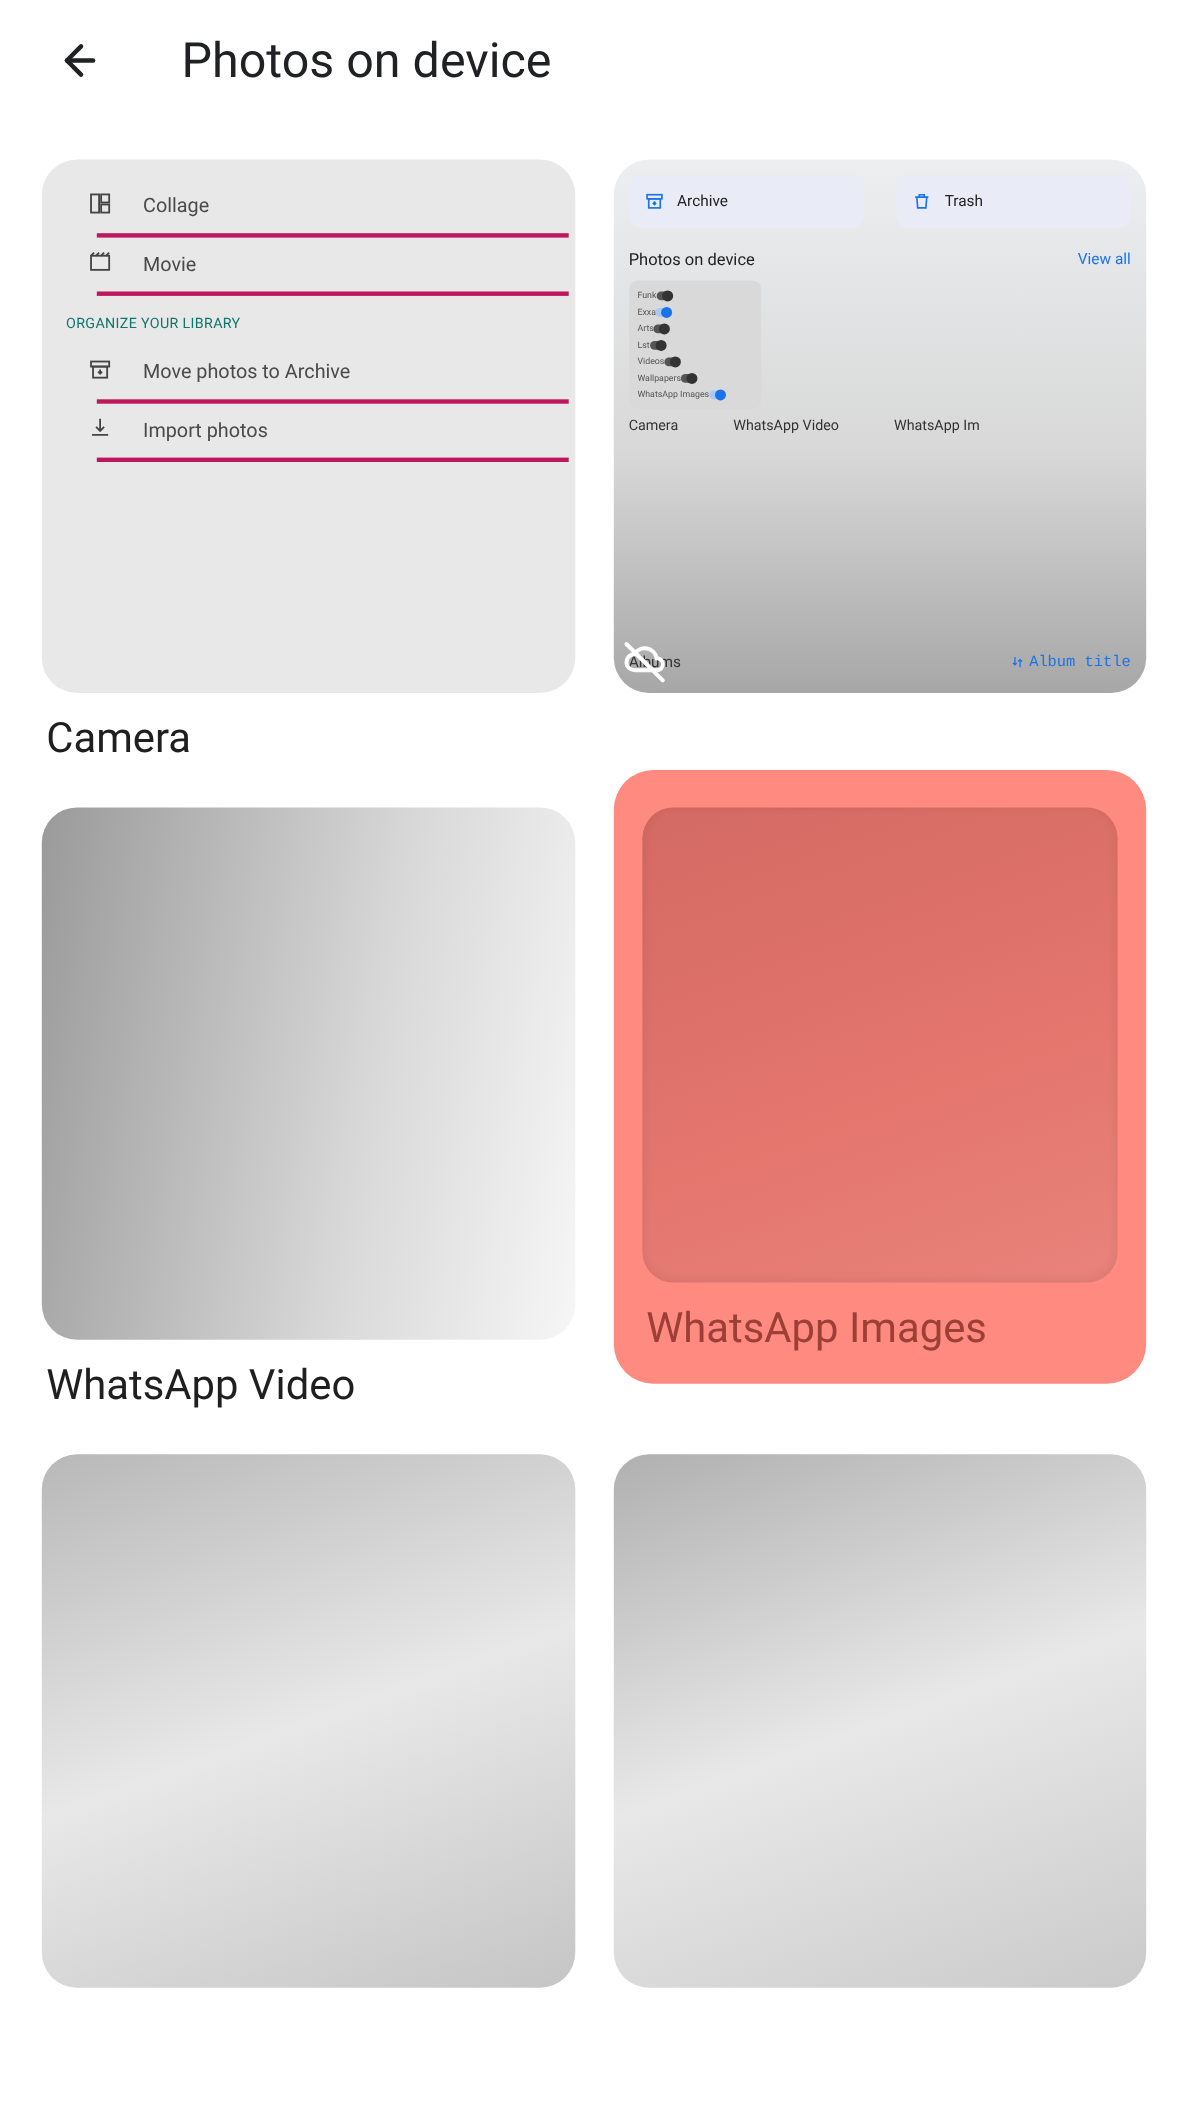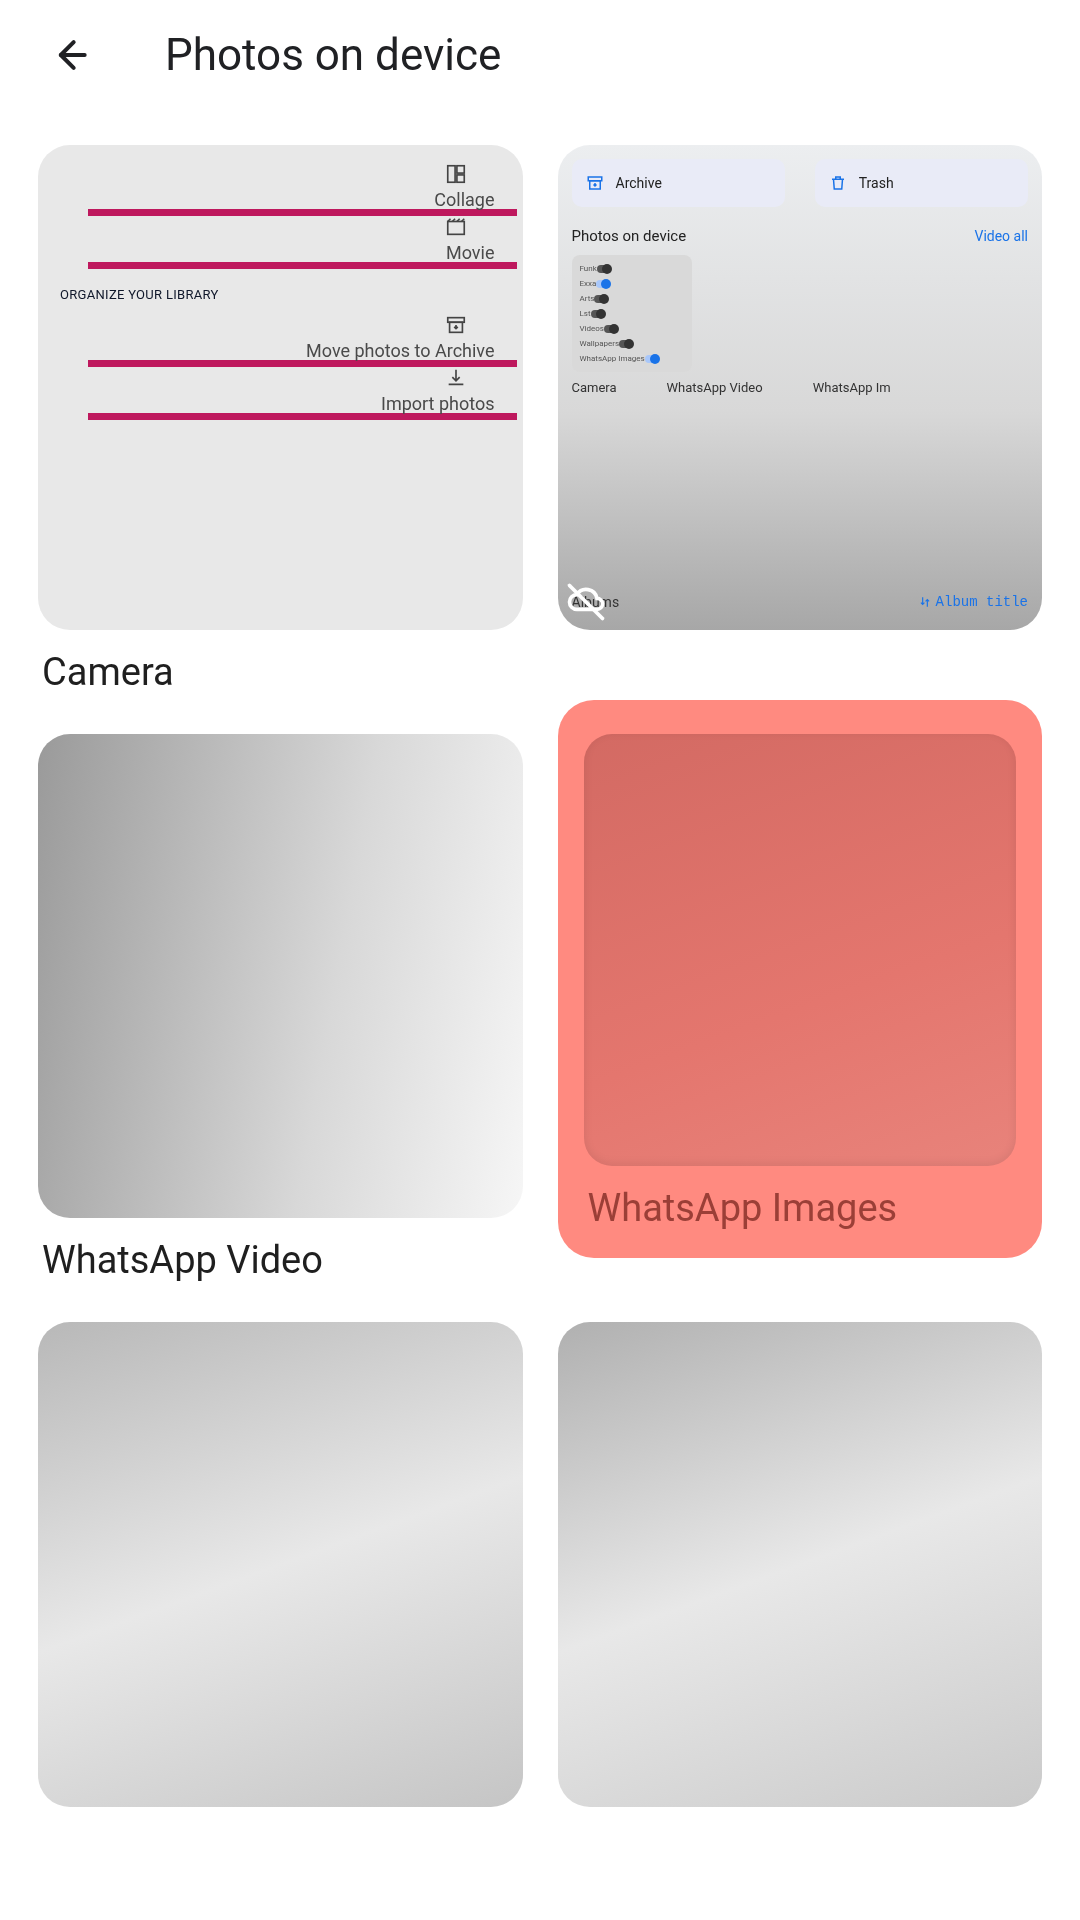--- a/index.html
+++ b/index.html
@@ -73,32 +73,31 @@
     .thumb-menu {
       background: #e8e8e8;
       padding: 18px 0 0 0;
       font-size: 18px;
       color: #4a4a4a;
       display: flex;
       flex-direction: column;
     }
     .menu-row {
       display: flex;
-      align-items: flex-end;
+      align-items: center;
       height: 53px;
       padding: 0 22px;
-      border-bottom: 7px solid #be185d;
+      border-bottom: 4px solid #be185d;
       margin-left: 40px;
       margin-right: 6px;
-      flex-direction: column;
     }
     .menu-row .mico { width: 30px; margin-left:-30px; margin-right: 20px; }
     .menu-sect {
       font-size: 13px;
-      color: #0f172a;
+      color: #0f766e;
       padding: 18px 22px 12px 22px;
       letter-spacing: .3px;
     }
     .thumb-menu-wrap { margin-left: 10px; margin-right: 0; }
     
     .thumb-library {
       background: linear-gradient(180deg, #eceef0 0%, #d8d8d8 55%, #a7a7a7 100%);
       padding: 14px 14px 0 14px;
       font-size: 13px;
       color: #222;
@@ -238,21 +237,21 @@
           <span class="cico">
             <svg width="18" height="18" viewBox="0 0 24 24" fill="none" stroke="#1a73e8" stroke-width="2">
                 <path d="M4 7h16M9 7V4h6v3M6 7l1 13h10l1-13"></path>
               </svg>
           </span>
           <span>Trash</span>
         </div>
       </div>
       <div class="lib-row">
         <span>Photos on device</span>
-        <span class="lib-link">Video all</span>
+        <span class="lib-link">View all</span>
       </div>
       <div class="toggle-card">
         <div class="tg-row">
             <span>Funk</span>
             <span class="sw"></span>
           </div>
         <div class="tg-row">
             <span>Exxa</span>
             <span class="sw on"></span>
           </div>

